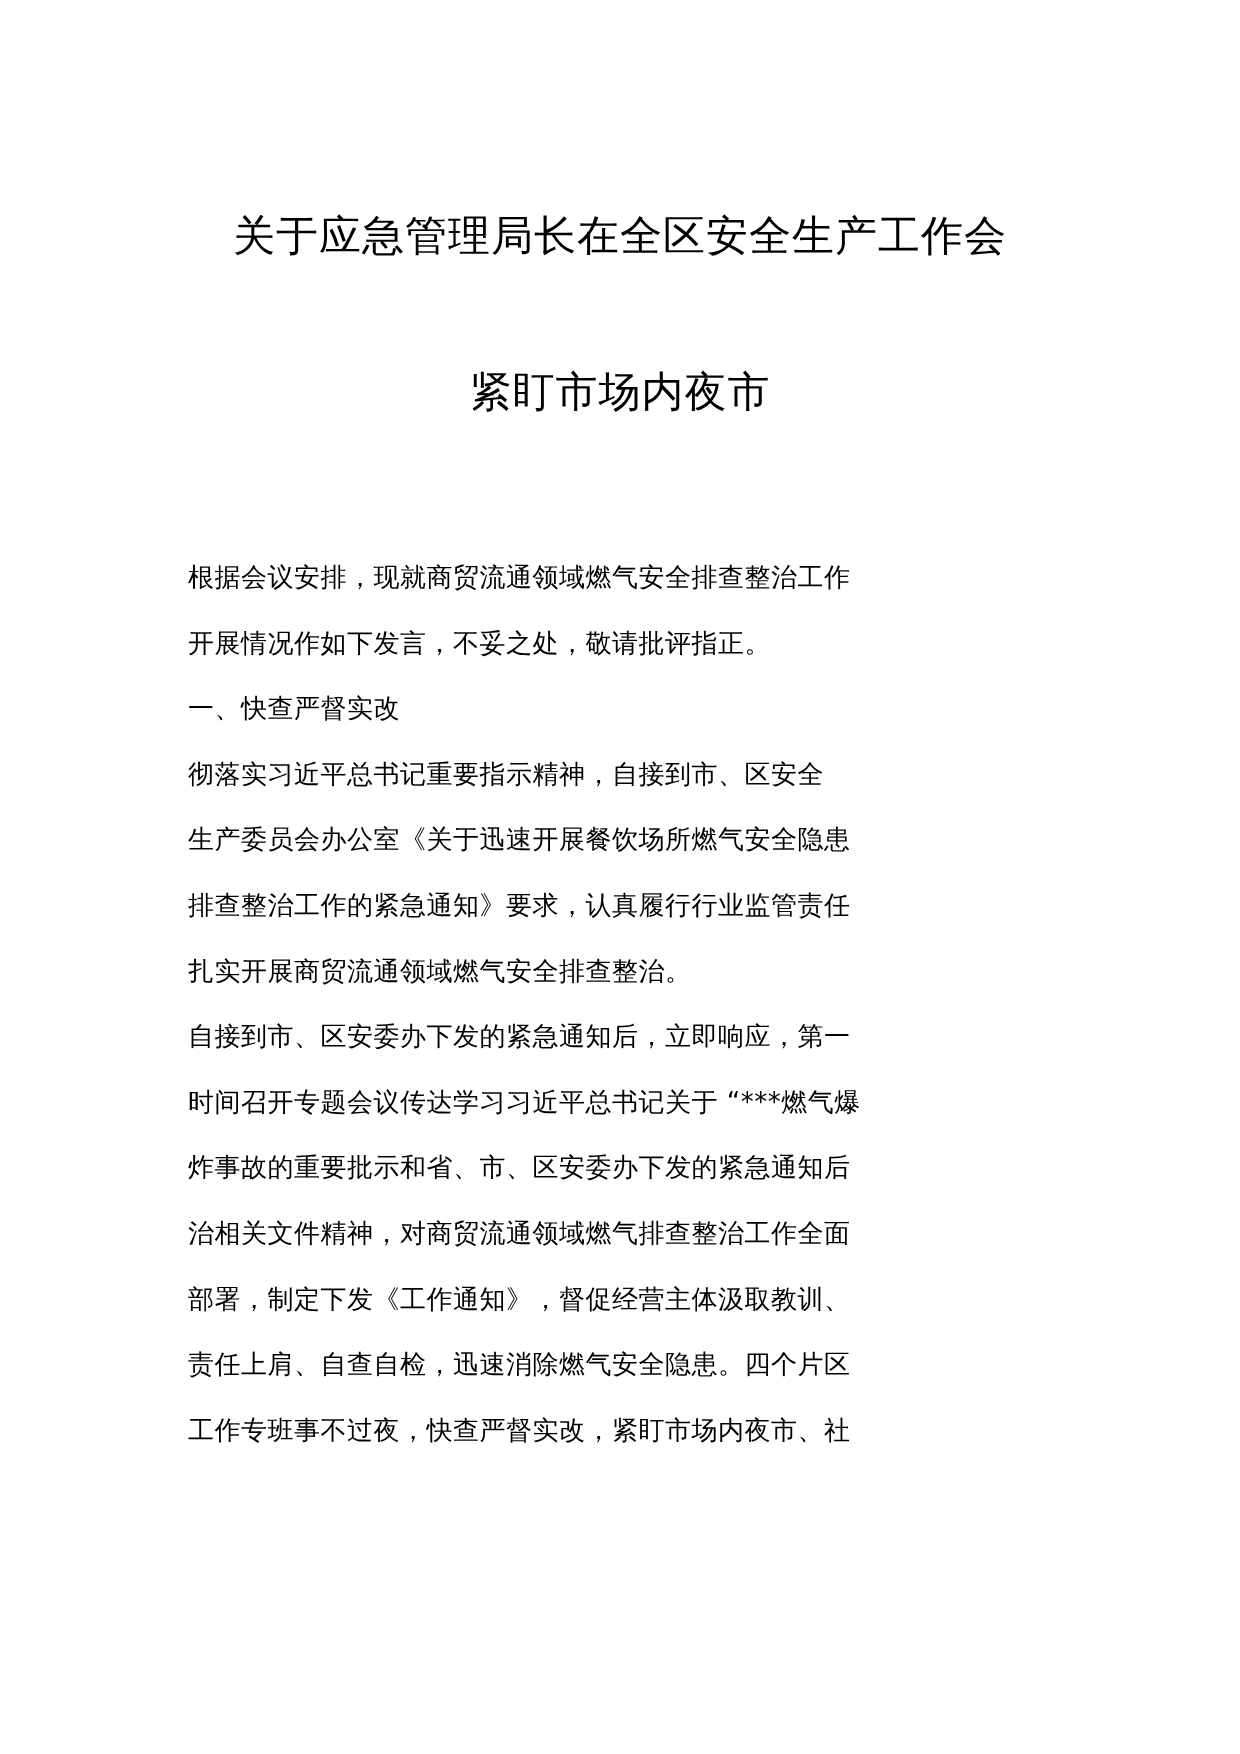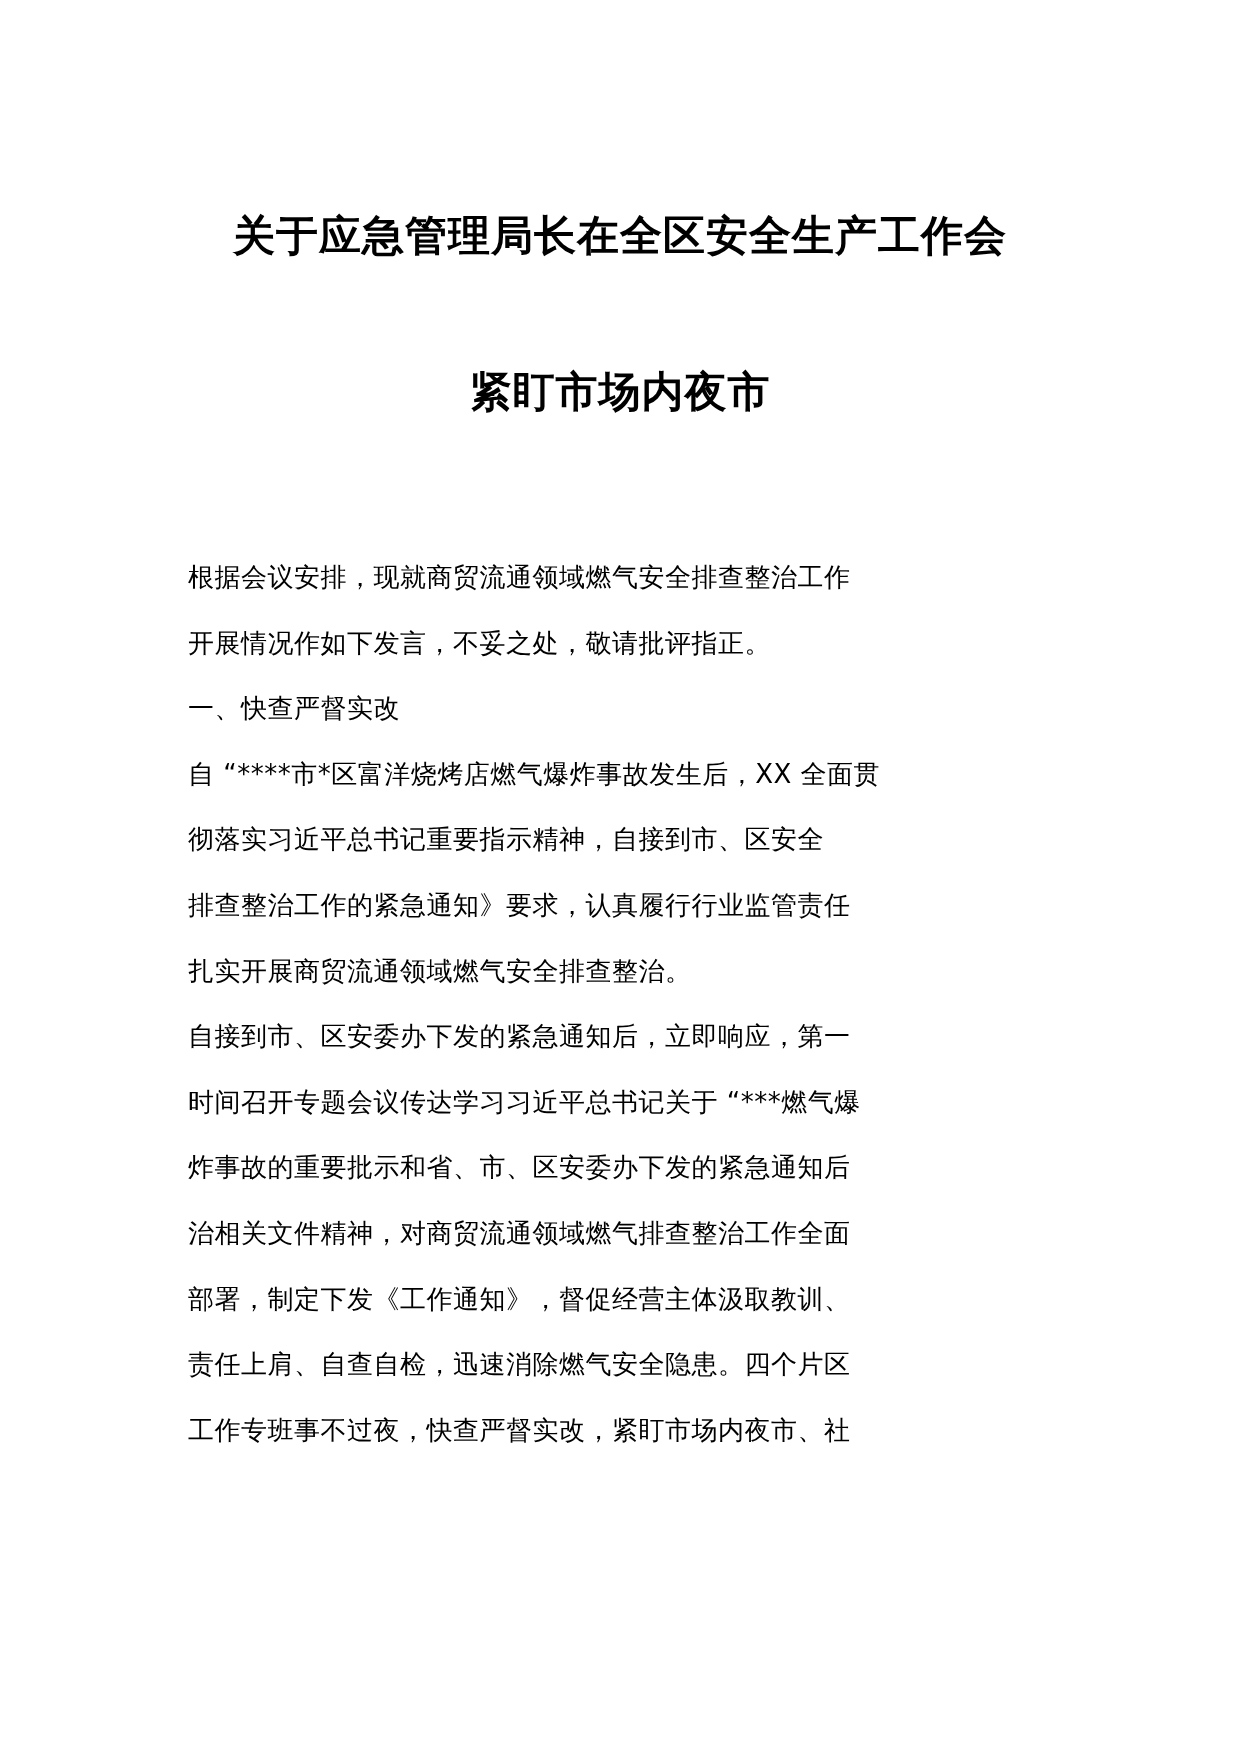--- a/index.html
+++ b/index.html
@@ -21,21 +21,21 @@
     top: 0;
     width: 1240px;
     height: 1754px;
     background: #ffffff;
   }
   .title-line {
     position: absolute;
     left: 0;
     width: 1240px;
     text-align: center;
-    font-weight: bold;
+    font-weight: normal;
     font-size: 42px;
     line-height: 60px;
     letter-spacing: 1px;
     white-space: nowrap;
   }
   .title-line.l1 { top: 206px; }
   .title-line.l2 { top: 362px; }
   .body-text {
     position: absolute;
     left: 188px;
@@ -54,22 +54,22 @@
 <body>
 
 <div class="page">
   <div class="title-line l1">关于应急管理局长在全区安全生产工作会</div>
   <div class="title-line l2">紧盯市场内夜市</div>
 
   <div class="body-text">
     <div class="line">根据会议安排，现就商贸流通领域燃气安全排查整治工作</div>
     <div class="line">开展情况作如下发言，不妥之处，敬请批评指正。</div>
     <div class="line">一、快查严督实改</div>
-    <div class="line">自 “****市*区富洋烧烤店燃气爆炸事故发生后，XX 全面贯</div>
     <div class="line">彻落实习近平总书记重要指示精神，自接到市、区安全</div>
+    <div class="line">生产委员会办公室《关于迅速开展餐饮场所燃气安全隐患</div>
     <div class="line">排查整治工作的紧急通知》要求，认真履行行业监管责任</div>
     <div class="line">扎实开展商贸流通领域燃气安全排查整治。</div>
     <div class="line">自接到市、区安委办下发的紧急通知后，立即响应，第一</div>
     <div class="line">时间召开专题会议传达学习习近平总书记关于 “***燃气爆</div>
     <div class="line">炸事故的重要批示和省、市、区安委办下发的紧急通知后</div>
     <div class="line">治相关文件精神，对商贸流通领域燃气排查整治工作全面</div>
     <div class="line">部署，制定下发《工作通知》，督促经营主体汲取教训、</div>
     <div class="line">责任上肩、自查自检，迅速消除燃气安全隐患。四个片区</div>
     <div class="line">工作专班事不过夜，快查严督实改，紧盯市场内夜市、社</div>
   </div>

